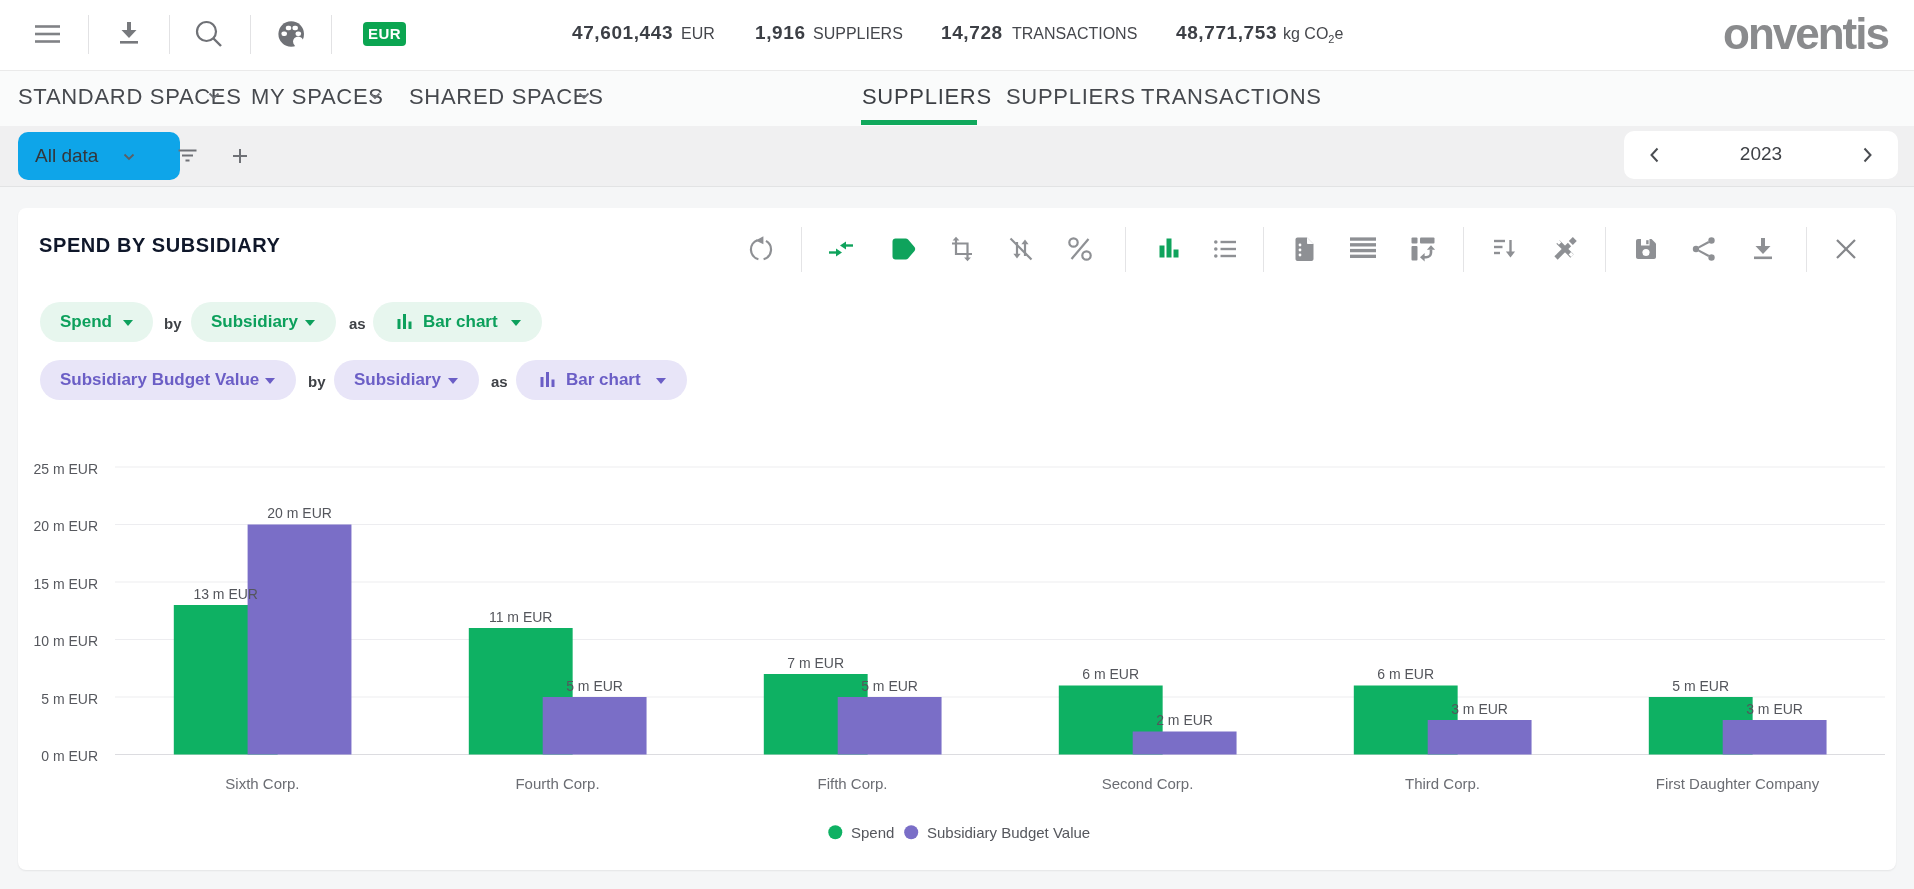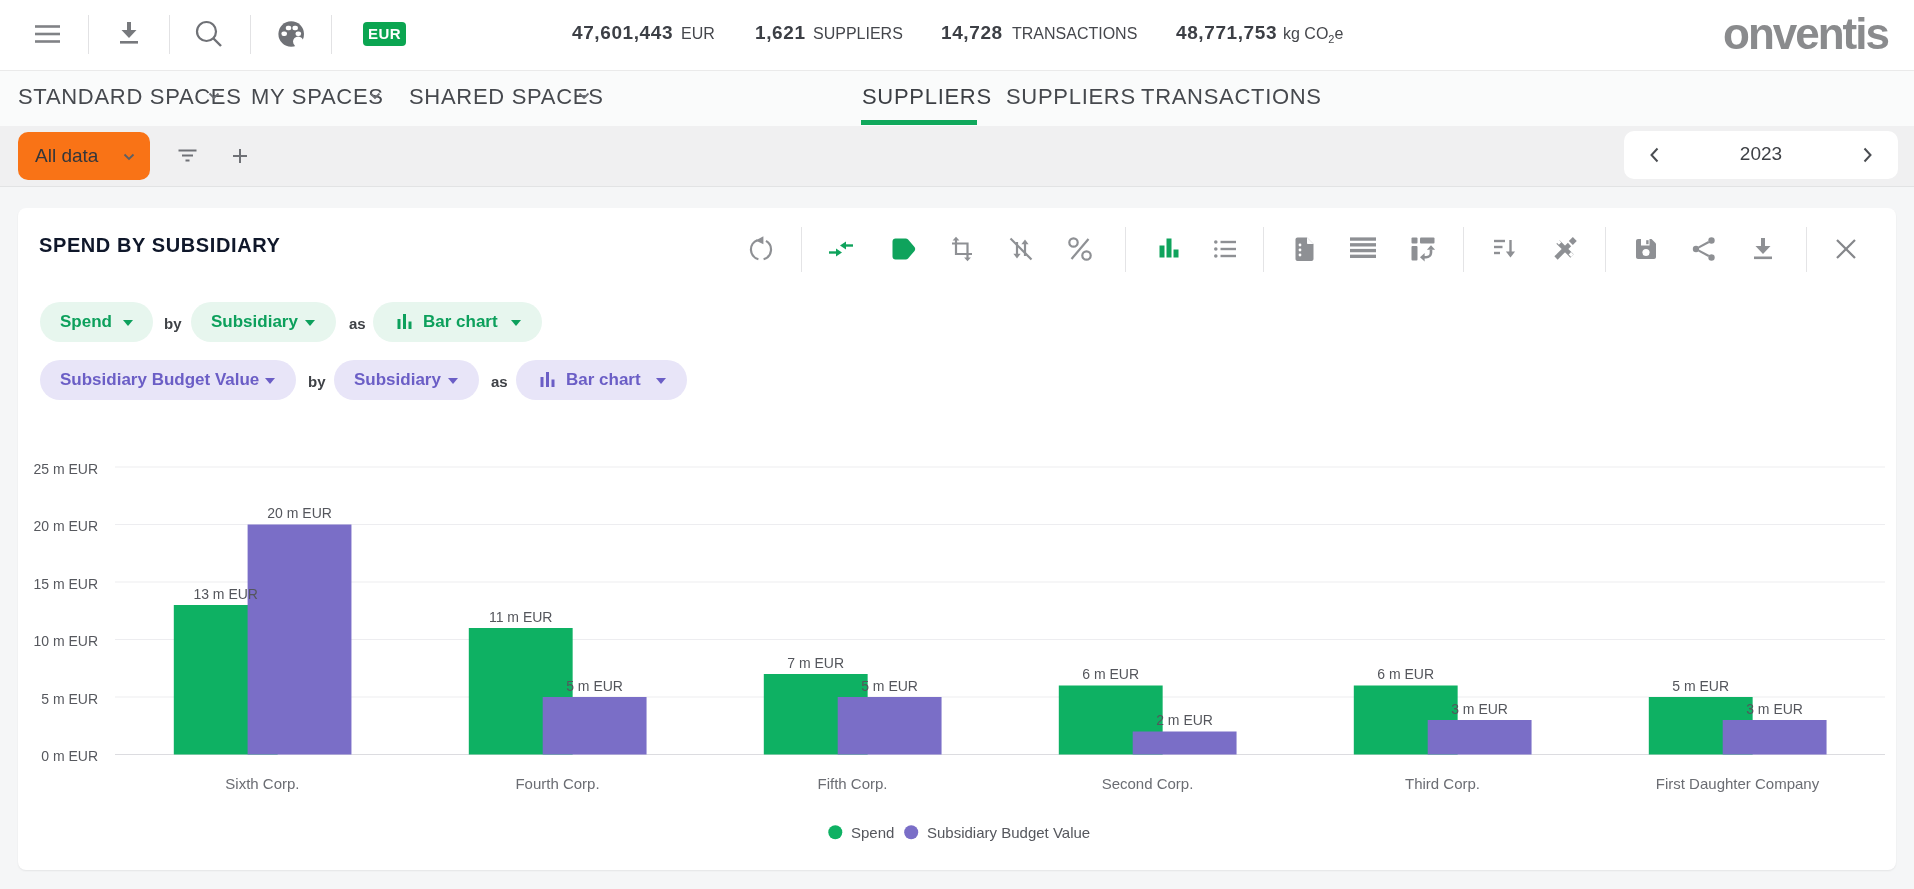--- a/index.html
+++ b/index.html
@@ -15,21 +15,21 @@
 .stat-lab { position:absolute; top:25px; font-size:16px; color:#45474c; white-space:nowrap; }
 .logo { position:absolute; left:1723px; top:9px; font-size:44px; font-weight:bold; letter-spacing:-2px; color:#8a8b8d; }
 
 
 .nav { position:absolute; left:0; top:71px; width:1914px; height:55px; background:#fafbfb; }
 .nav-item { position:absolute; top:0; height:55px; line-height:52px; font-size:22px; letter-spacing:.7px; color:#46494e; white-space:nowrap; }
 .nav-underline { position:absolute; left:861px; top:49px; width:116px; height:5px; background:#10a85c; }
 
 
 .filterbar { position:absolute; left:0; top:126px; width:1914px; height:61px; background:#f0f0f1; border-bottom:1px solid #e2e3e4; }
-.alldata { position:absolute; left:18px; top:6px; width:132px; height:48px; background:#f97316; border-radius:10px;text-align:right; }
+.alldata { position:absolute; left:18px; top:6px; width:162px; height:48px; background:#0ea5e9; border-radius:10px;text-align:right; }
 .alldata span { position:absolute; left:17px; top:13px; font-size:19px; color:#33363b; }
 .yearbox { position:absolute; left:1624px; top:5px; width:274px; height:48px; background:#fff; border-radius:10px; }
 .yearbox .yr { position:absolute; left:0; top:12px; width:274px; text-align:center; font-size:19px; color:#3e4146; }
 
 
 .card { position:absolute; left:18px; top:208px; width:1878px; height:662px; background:#fff; border-radius:8px; box-shadow:0 1px 2px rgba(0,0,0,.07); }
 .card-title { position:absolute; left:39px; top:234px; font-size:20px; font-weight:bold; letter-spacing:.6px; color:#0f172a; }
 .icon { position:absolute; top:236px; width:26px; height:26px; }
 .isep { position:absolute; top:227px; width:1px; height:45px; background:#e4e4e6; }
 
@@ -72,21 +72,21 @@
       <rect x="7.7" y="4.8" width="5.6" height="4.5" rx="2.2" fill="#fff"></rect>
       <rect x="14.4" y="4.8" width="5.6" height="4.5" rx="2.2" fill="#fff"></rect>
       <rect x="3.4" y="10.4" width="5.6" height="4.5" rx="2.2" fill="#fff"></rect>
       <rect x="17.5" y="10.4" width="5.6" height="4.5" rx="2.2" fill="#fff"></rect>
     </svg>
   <div class="tsep" style="left:331px"></div>
   <div class="eur-badge">EUR</div>
 
   <div class="stat-num" style="left:572px">47,601,443</div>
   <div class="stat-lab" style="left:681px">EUR</div>
-  <div class="stat-num" style="left:755px">1,621</div>
+  <div class="stat-num" style="left:755px">1,916</div>
   <div class="stat-lab" style="left:813px">SUPPLIERS</div>
   <div class="stat-num" style="left:941px">14,728</div>
   <div class="stat-lab" style="left:1012px">TRANSACTIONS</div>
   <div class="stat-num" style="left:1176px">48,771,753</div>
   <div class="stat-lab" style="left:1283px">kg CO<sub style="font-size:11px">2</sub>e</div>
 
   <div class="logo">onventis</div>
 </div>
 
 <div class="nav">

